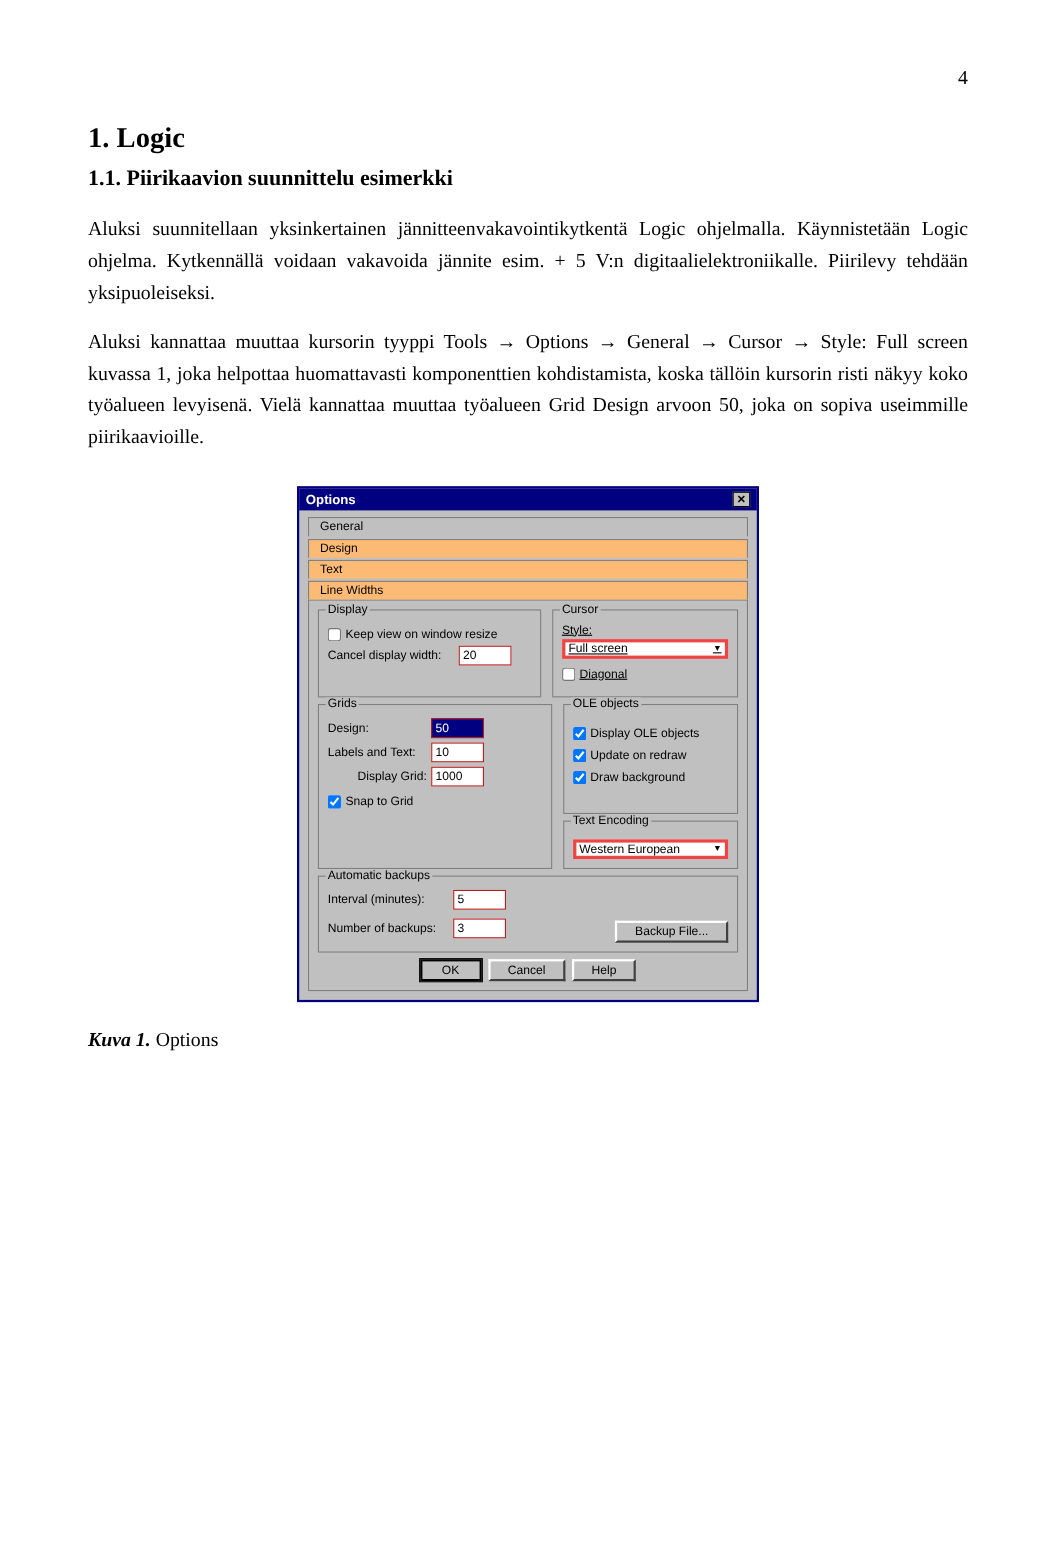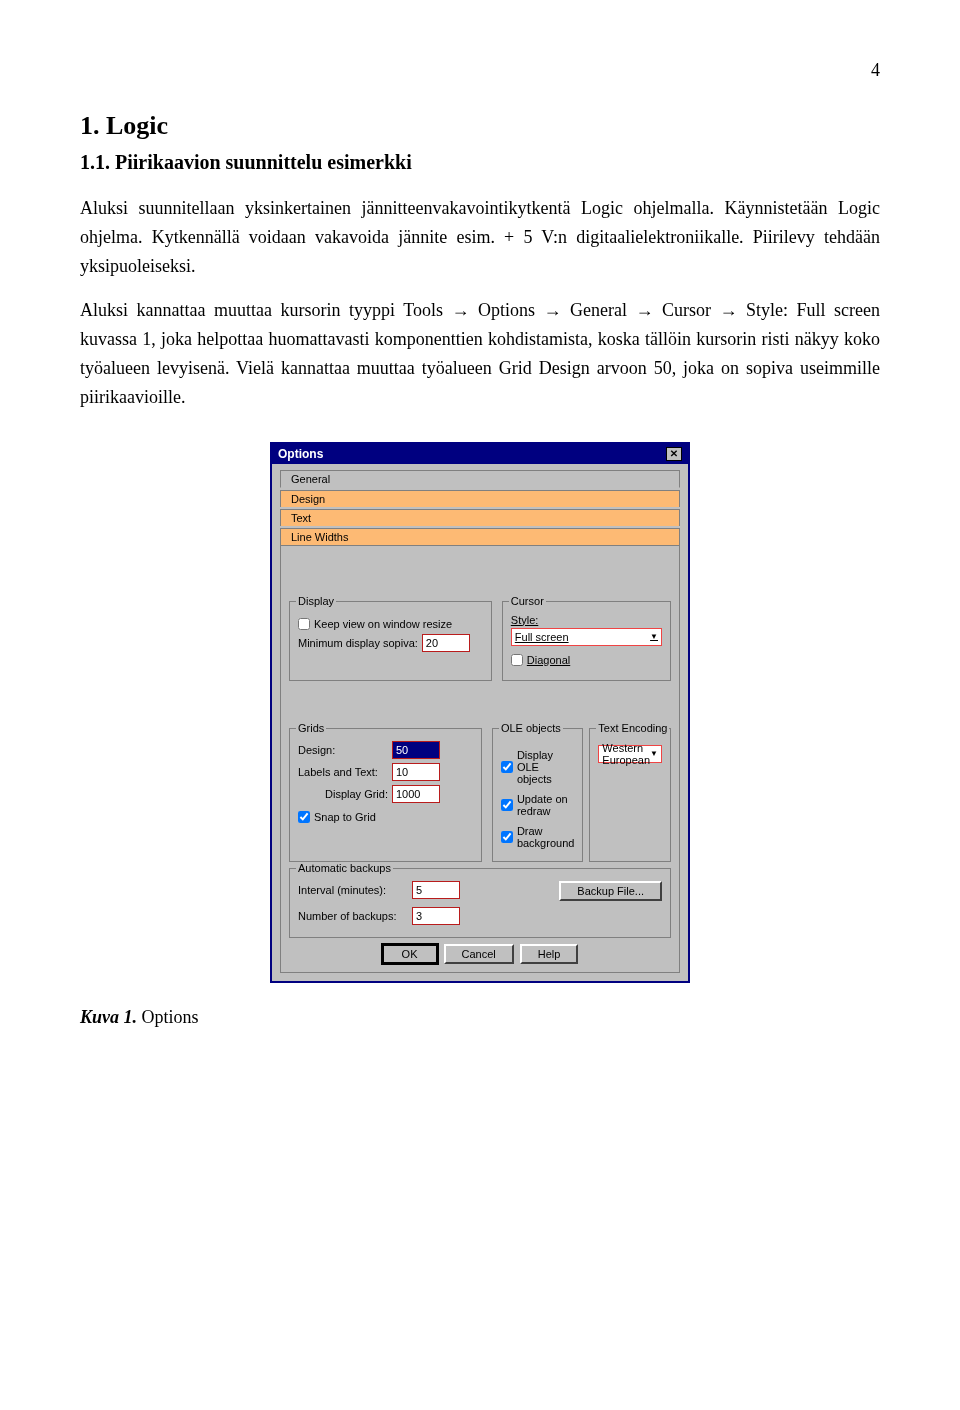--- a/index.html
+++ b/index.html
@@ -94,21 +94,20 @@
     }
     .tab-content {
       border: 1px solid #808080;
       background: #c0c0c0;
       padding: 8px;
     }
     .dialog-row {
       display: flex;
       gap: 10px;
       margin-bottom: 6px;
-      margin-top: 47px;
     }
     .group-box {
       border: 1px solid #808080;
       padding: 4px 8px 8px 8px;
       position: relative;
       margin-bottom: 0;
       flex: 1;
     }
     .group-box legend, .group-label {
       position: absolute;
@@ -146,21 +145,21 @@
       height: 18px;
       font-size: 11px;
       padding: 1px 3px;
       font-family: "MS Sans Serif", Arial, sans-serif;
     }
     .field-input.selected {
       background: #000080;
       color: #fff;
     }
     .select-box {
-      border: 1px solid #ef4444;
+      border: 3px solid #ef4444;
       background: #fff;
       width: 100%;
       height: 18px;
       font-size: 11px;
       display: flex;
       align-items: center;
       justify-content: space-between;
       padding: 1px 3px;
       cursor: pointer;
     }
@@ -255,21 +254,21 @@
 
         <div class="dialog-row">
 
           <div class="group-box" style="flex:1.1; padding-top:12px;">
             <span class="group-label">Display</span>
             <div class="checkbox-row" style="margin-top:4px;">
               <input type="checkbox" style="">
               <label>Keep view on window resize</label>
             </div>
             <div class="field-row">
-              <label style="min-width:115px; font-size:11px;">Minimum display sopiva:</label>
+              <label style="min-width:115px; font-size:11px;">Cancel display width:</label>
               <input type="text" class="field-input" value="20" style="">
             </div>
           </div>
 
           <div class="group-box cursor-group" style="flex:0.9; padding-top:12px;">
             <span class="group-label">Cursor</span>
             <div class="style-label">Style:</div>
             <div class="select-box">
               <span>Full screen</span>
               <span class="select-arrow">▼</span>
@@ -296,21 +295,21 @@
             <div class="field-row">
               <label style="min-width:90px;text-align:right;">Display Grid:</label>
               <input type="text" class="field-input" value="1000" style="">
             </div>
             <div class="checkbox-row">
               <input type="checkbox" checked="" style="">
               <label>Snap to Grid</label>
             </div>
           </div>
 
-          <div style="flex:0.9; display:flex; flex-direction:row; gap:6px;">
+          <div style="flex:0.9; display:flex; flex-direction:column; gap:6px;">
 
             <div class="group-box ole-group" style="padding-top:12px;">
               <span class="group-label">OLE objects</span>
               <div class="checkbox-row">
                 <input type="checkbox" checked="" style="">
                 <label>Display OLE objects</label>
               </div>
               <div class="checkbox-row">
                 <input type="checkbox" checked="" style="">
                 <label>Update on redraw</label>
@@ -326,21 +325,21 @@
               <div class="select-box" style="margin-top:4px;">
                 <span>Western European</span>
                 <span class="select-arrow">▼</span>
               </div>
             </div>
           </div>
         </div>
 
         <div class="autobackup-group">
           <span class="group-label">Automatic backups</span>
-          <div style="display:flex; align-items:flex-start; gap:8px; margin-top:8px; justify-content:space-between;">
+          <div style="display:flex; align-items:flex-end; gap:8px; margin-top:8px; justify-content:space-between;">
             <div style="display:flex; flex-direction:column; gap:4px;">
               <div class="field-row">
                 <label style="min-width:110px;">Interval (minutes):</label>
                 <input type="text" class="field-input" value="5" style="">
               </div>
               <div class="field-row">
                 <label style="min-width:110px;">Number of backups:</label>
                 <input type="text" class="field-input" value="3" style="">
               </div>
             </div>

